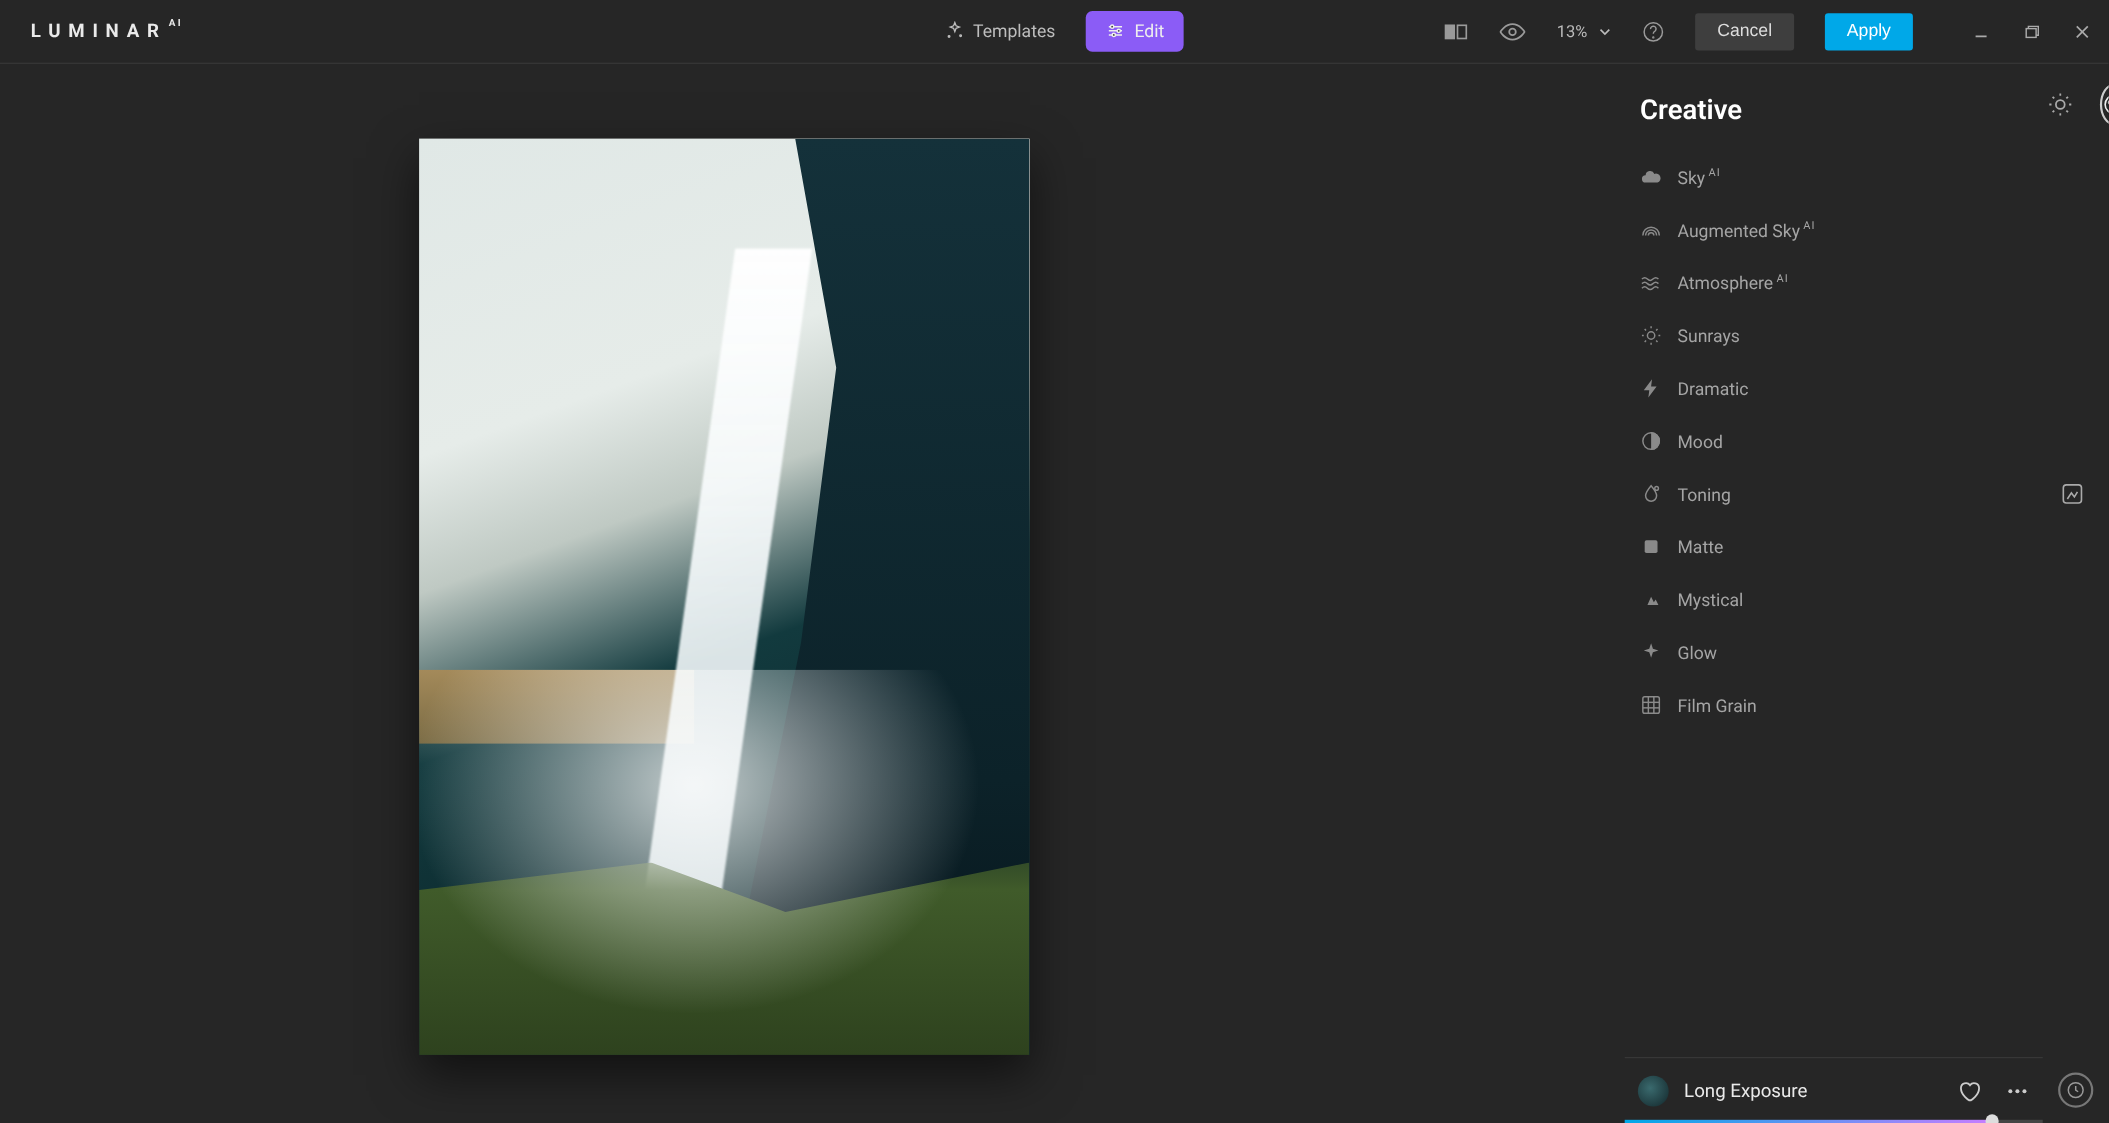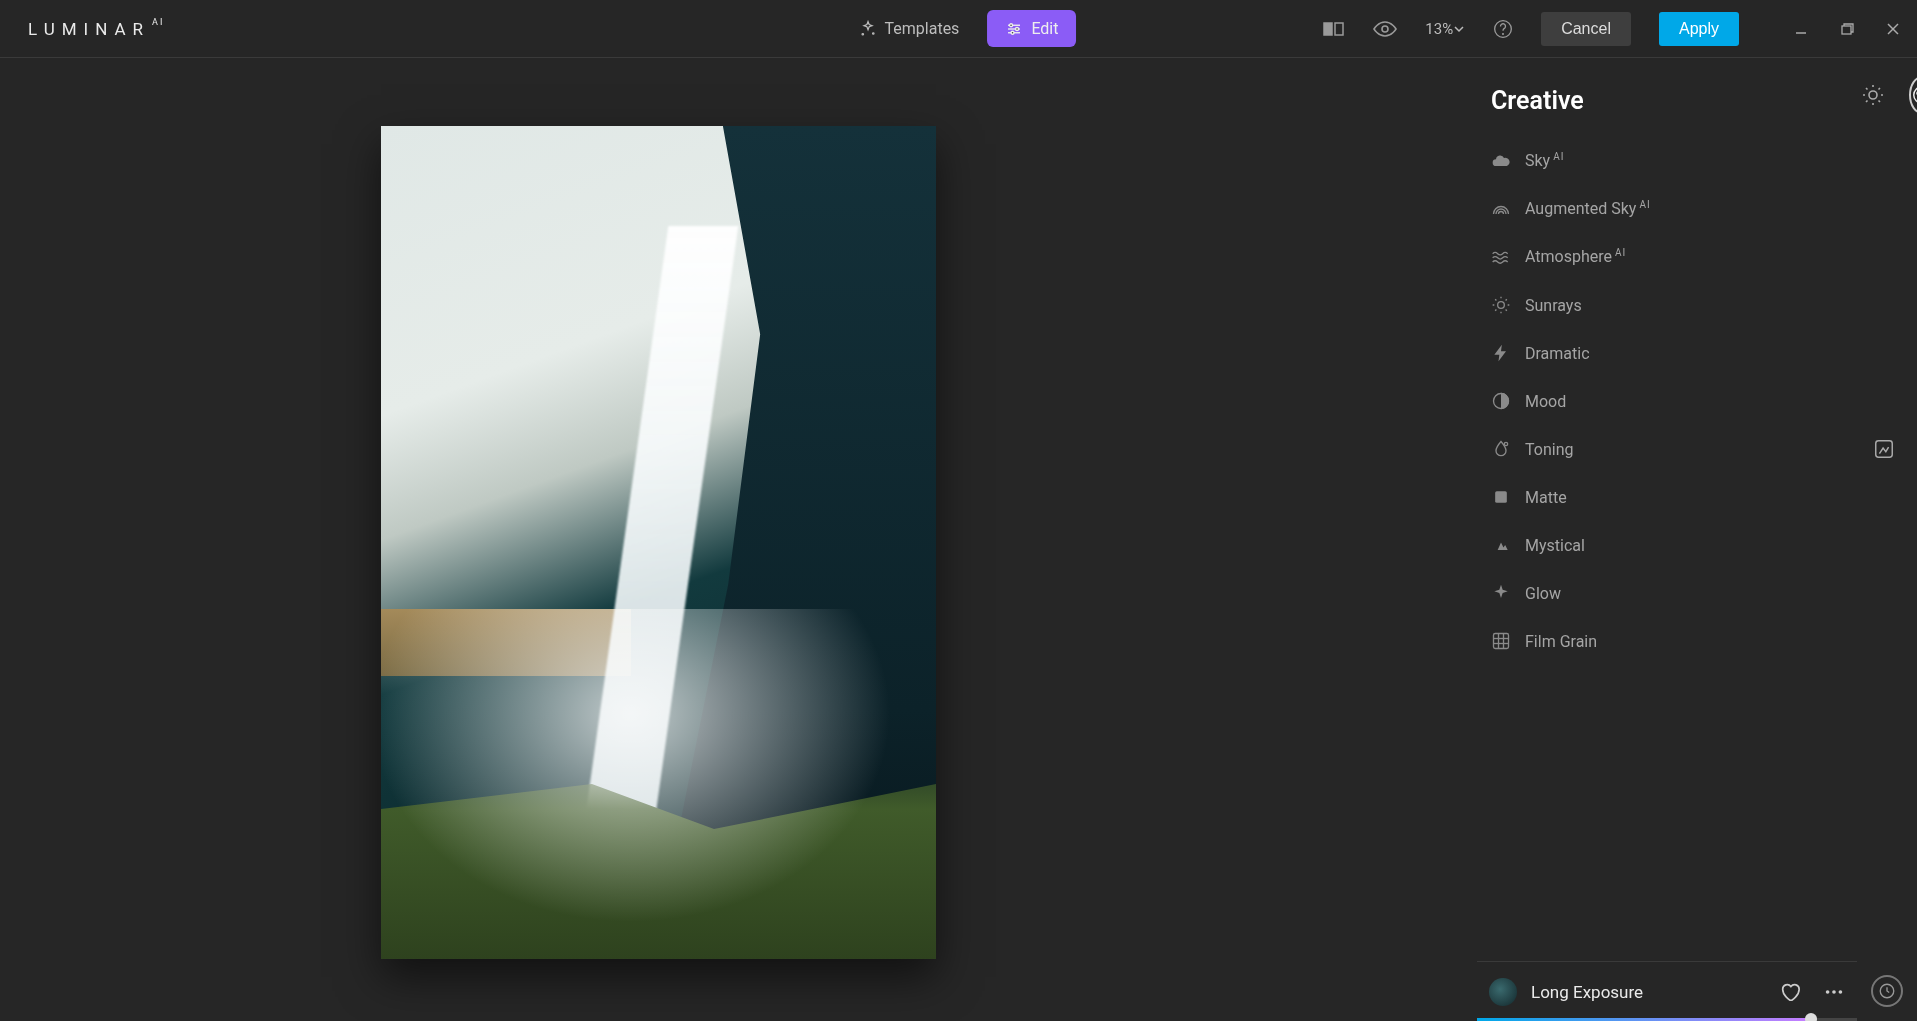--- a/index.html
+++ b/index.html
@@ -19,41 +19,41 @@
     display: flex;
     align-items: center;
     border-bottom: 1px solid #3a3a3a;
     padding: 0 10px 0 28px;
     position: relative;
   }
   .logo {
     letter-spacing: 7px;
     font-size: 17px;
     color: #eaeaea;
-    font-weight: 400;
+    font-weight: 700;
     display: flex;
     align-items: flex-start;
   }
   .logo-ai {
     font-size: 9px;
     letter-spacing: 2px;
     margin-left: 2px;
     margin-top: -2px;
   }
   .center-controls {
     position: absolute;
     left: 50%;
     transform: translateX(-50%);
     display: flex;
     align-items: center;
     gap: 10px;
   }
   .tab-btn {
     display: flex;
-    align-items: flex-end;
+    align-items: flex-start;
     gap: 8px;
     padding: 9px 18px;
     border-radius: 6px;
     font-size: 16px;
     color: #bdbdbd;
     cursor: pointer;
   }
   .tab-btn.active {
     background: #8b5cf6;
     color: #eee;
@@ -62,21 +62,21 @@
 
   .right-controls {
     margin-left: auto;
     display: flex;
     align-items: center;
     gap: 28px;
   }
   .rc-item {
     display: flex;
     align-items: center;
-    gap: 0;
+    gap: 10px;
     color: #9a9a9a;
     cursor: pointer;
     font-size: 15px;
   }
   .zoom { color: #bbb; }
   .btn {
     padding: 8px 20px;
     border-radius: 3px;
     font-size: 16px;
     cursor: pointer;

